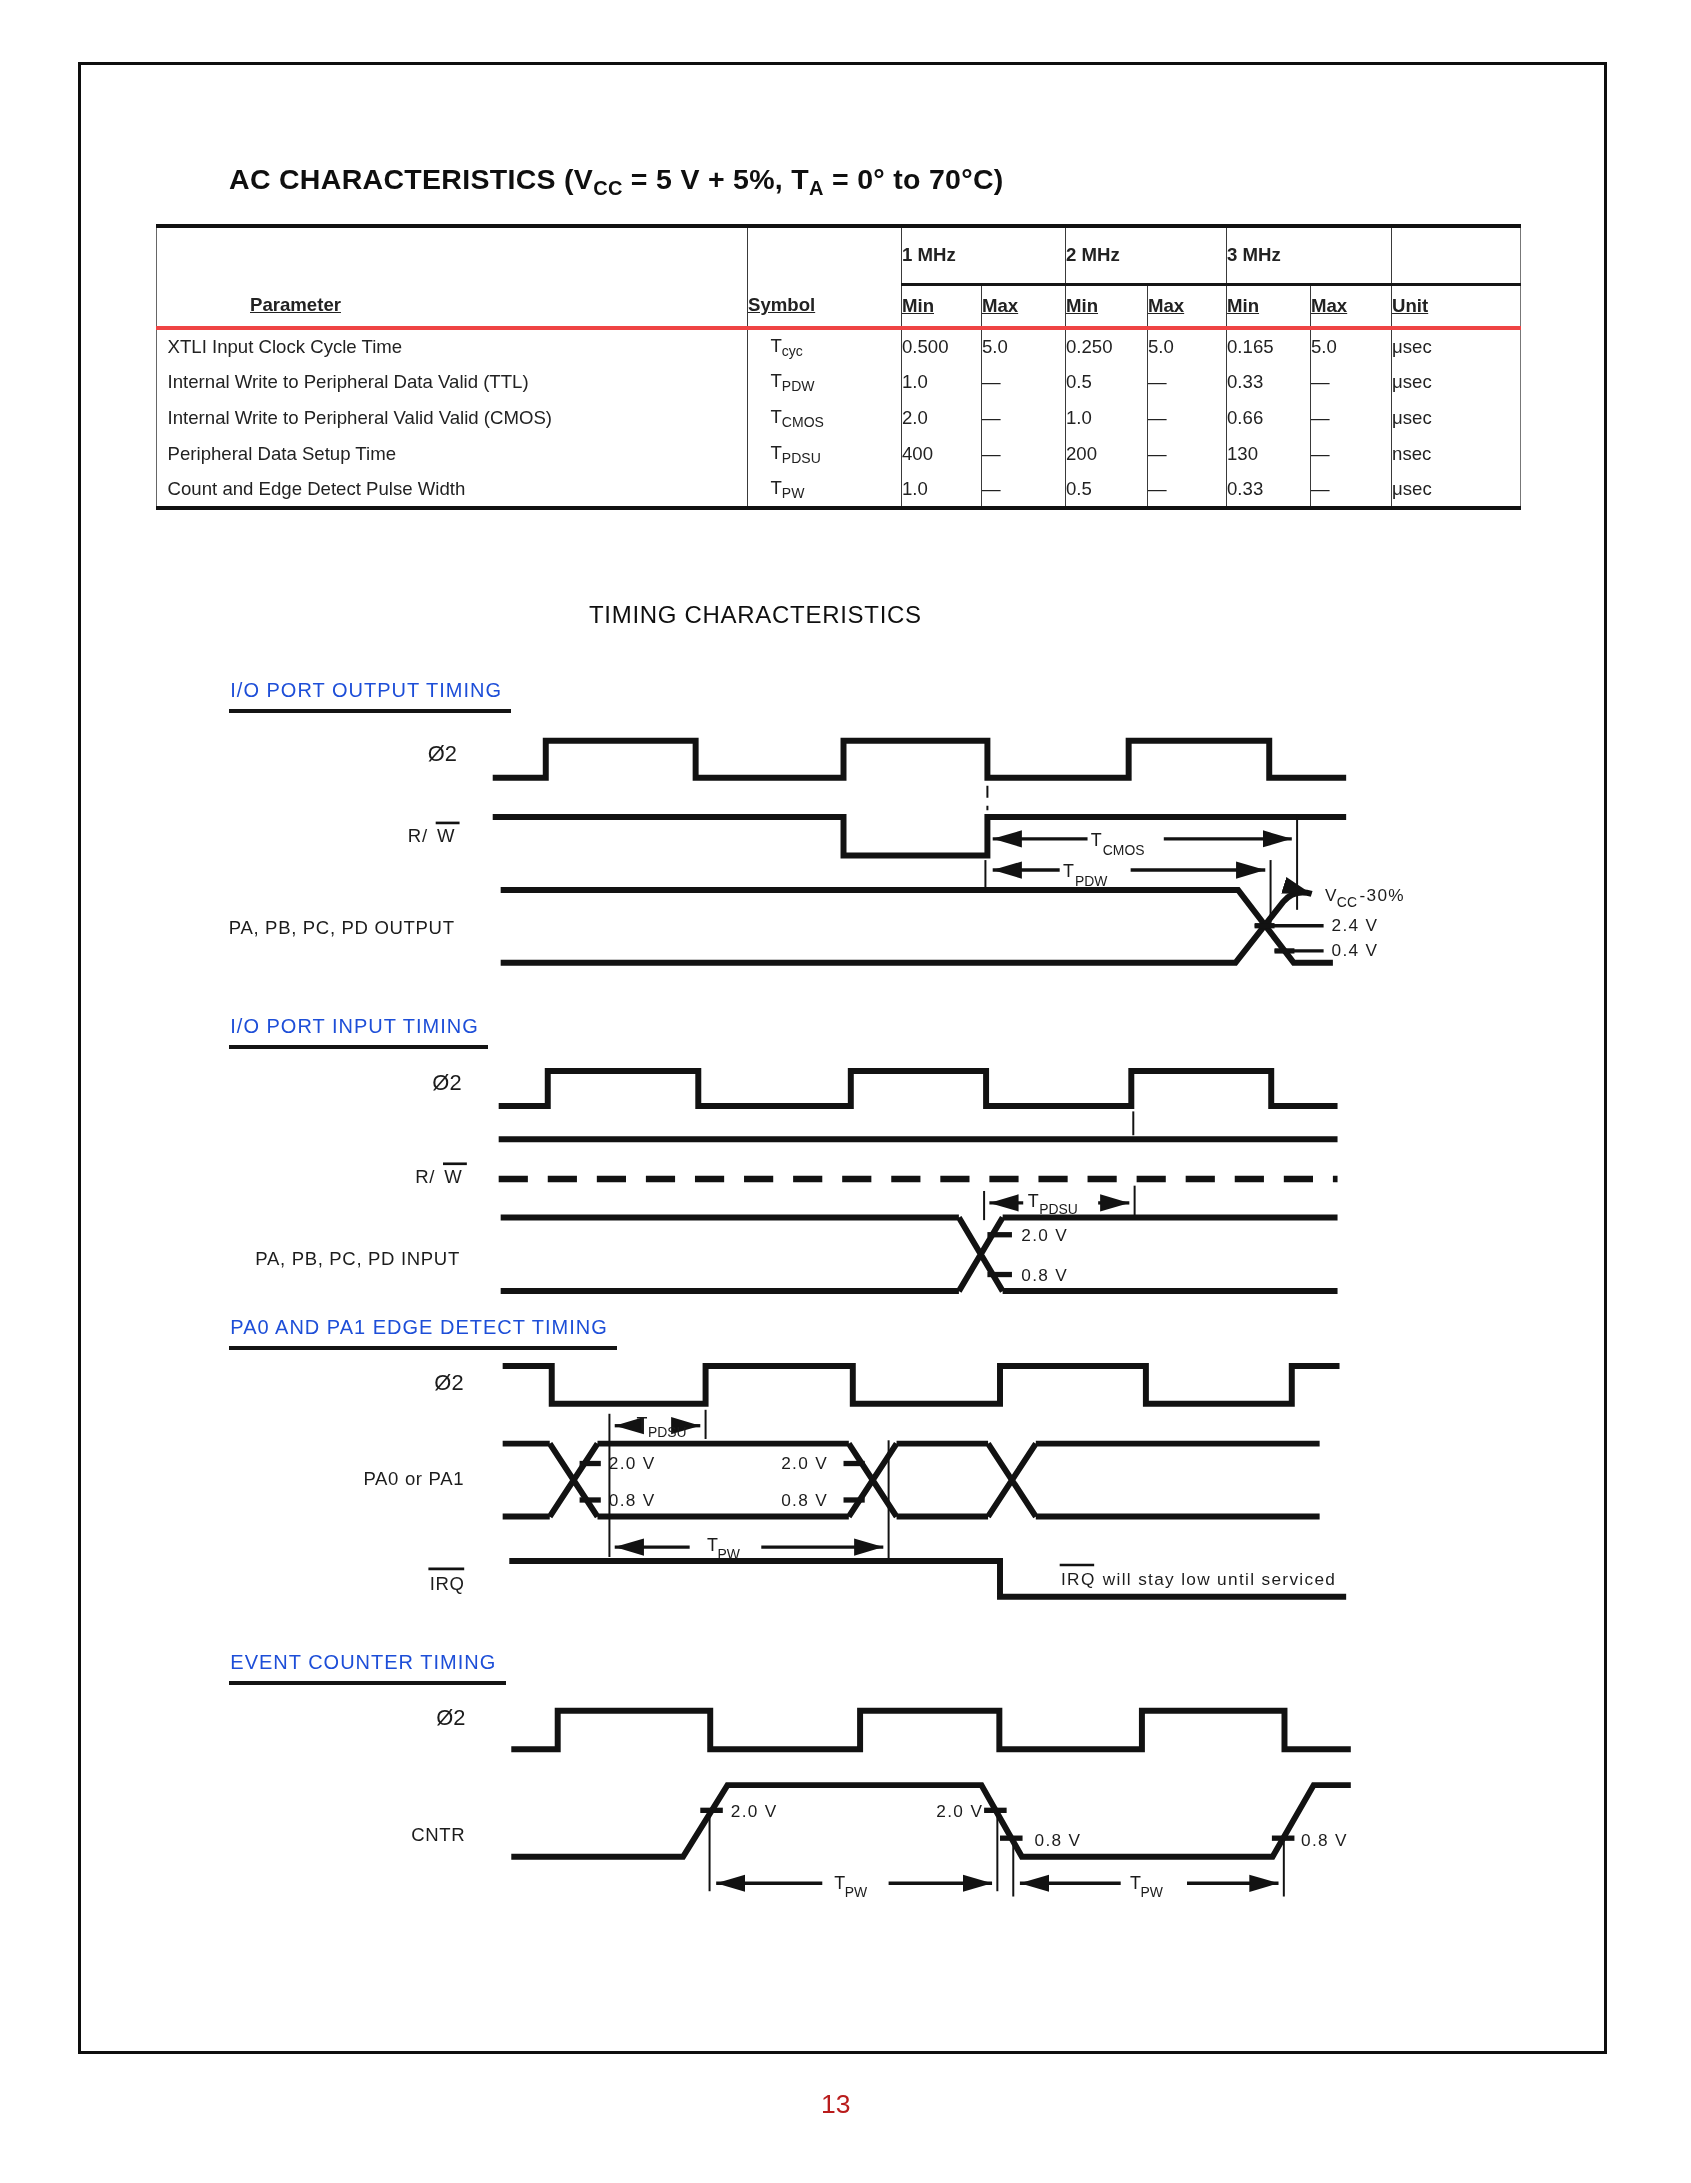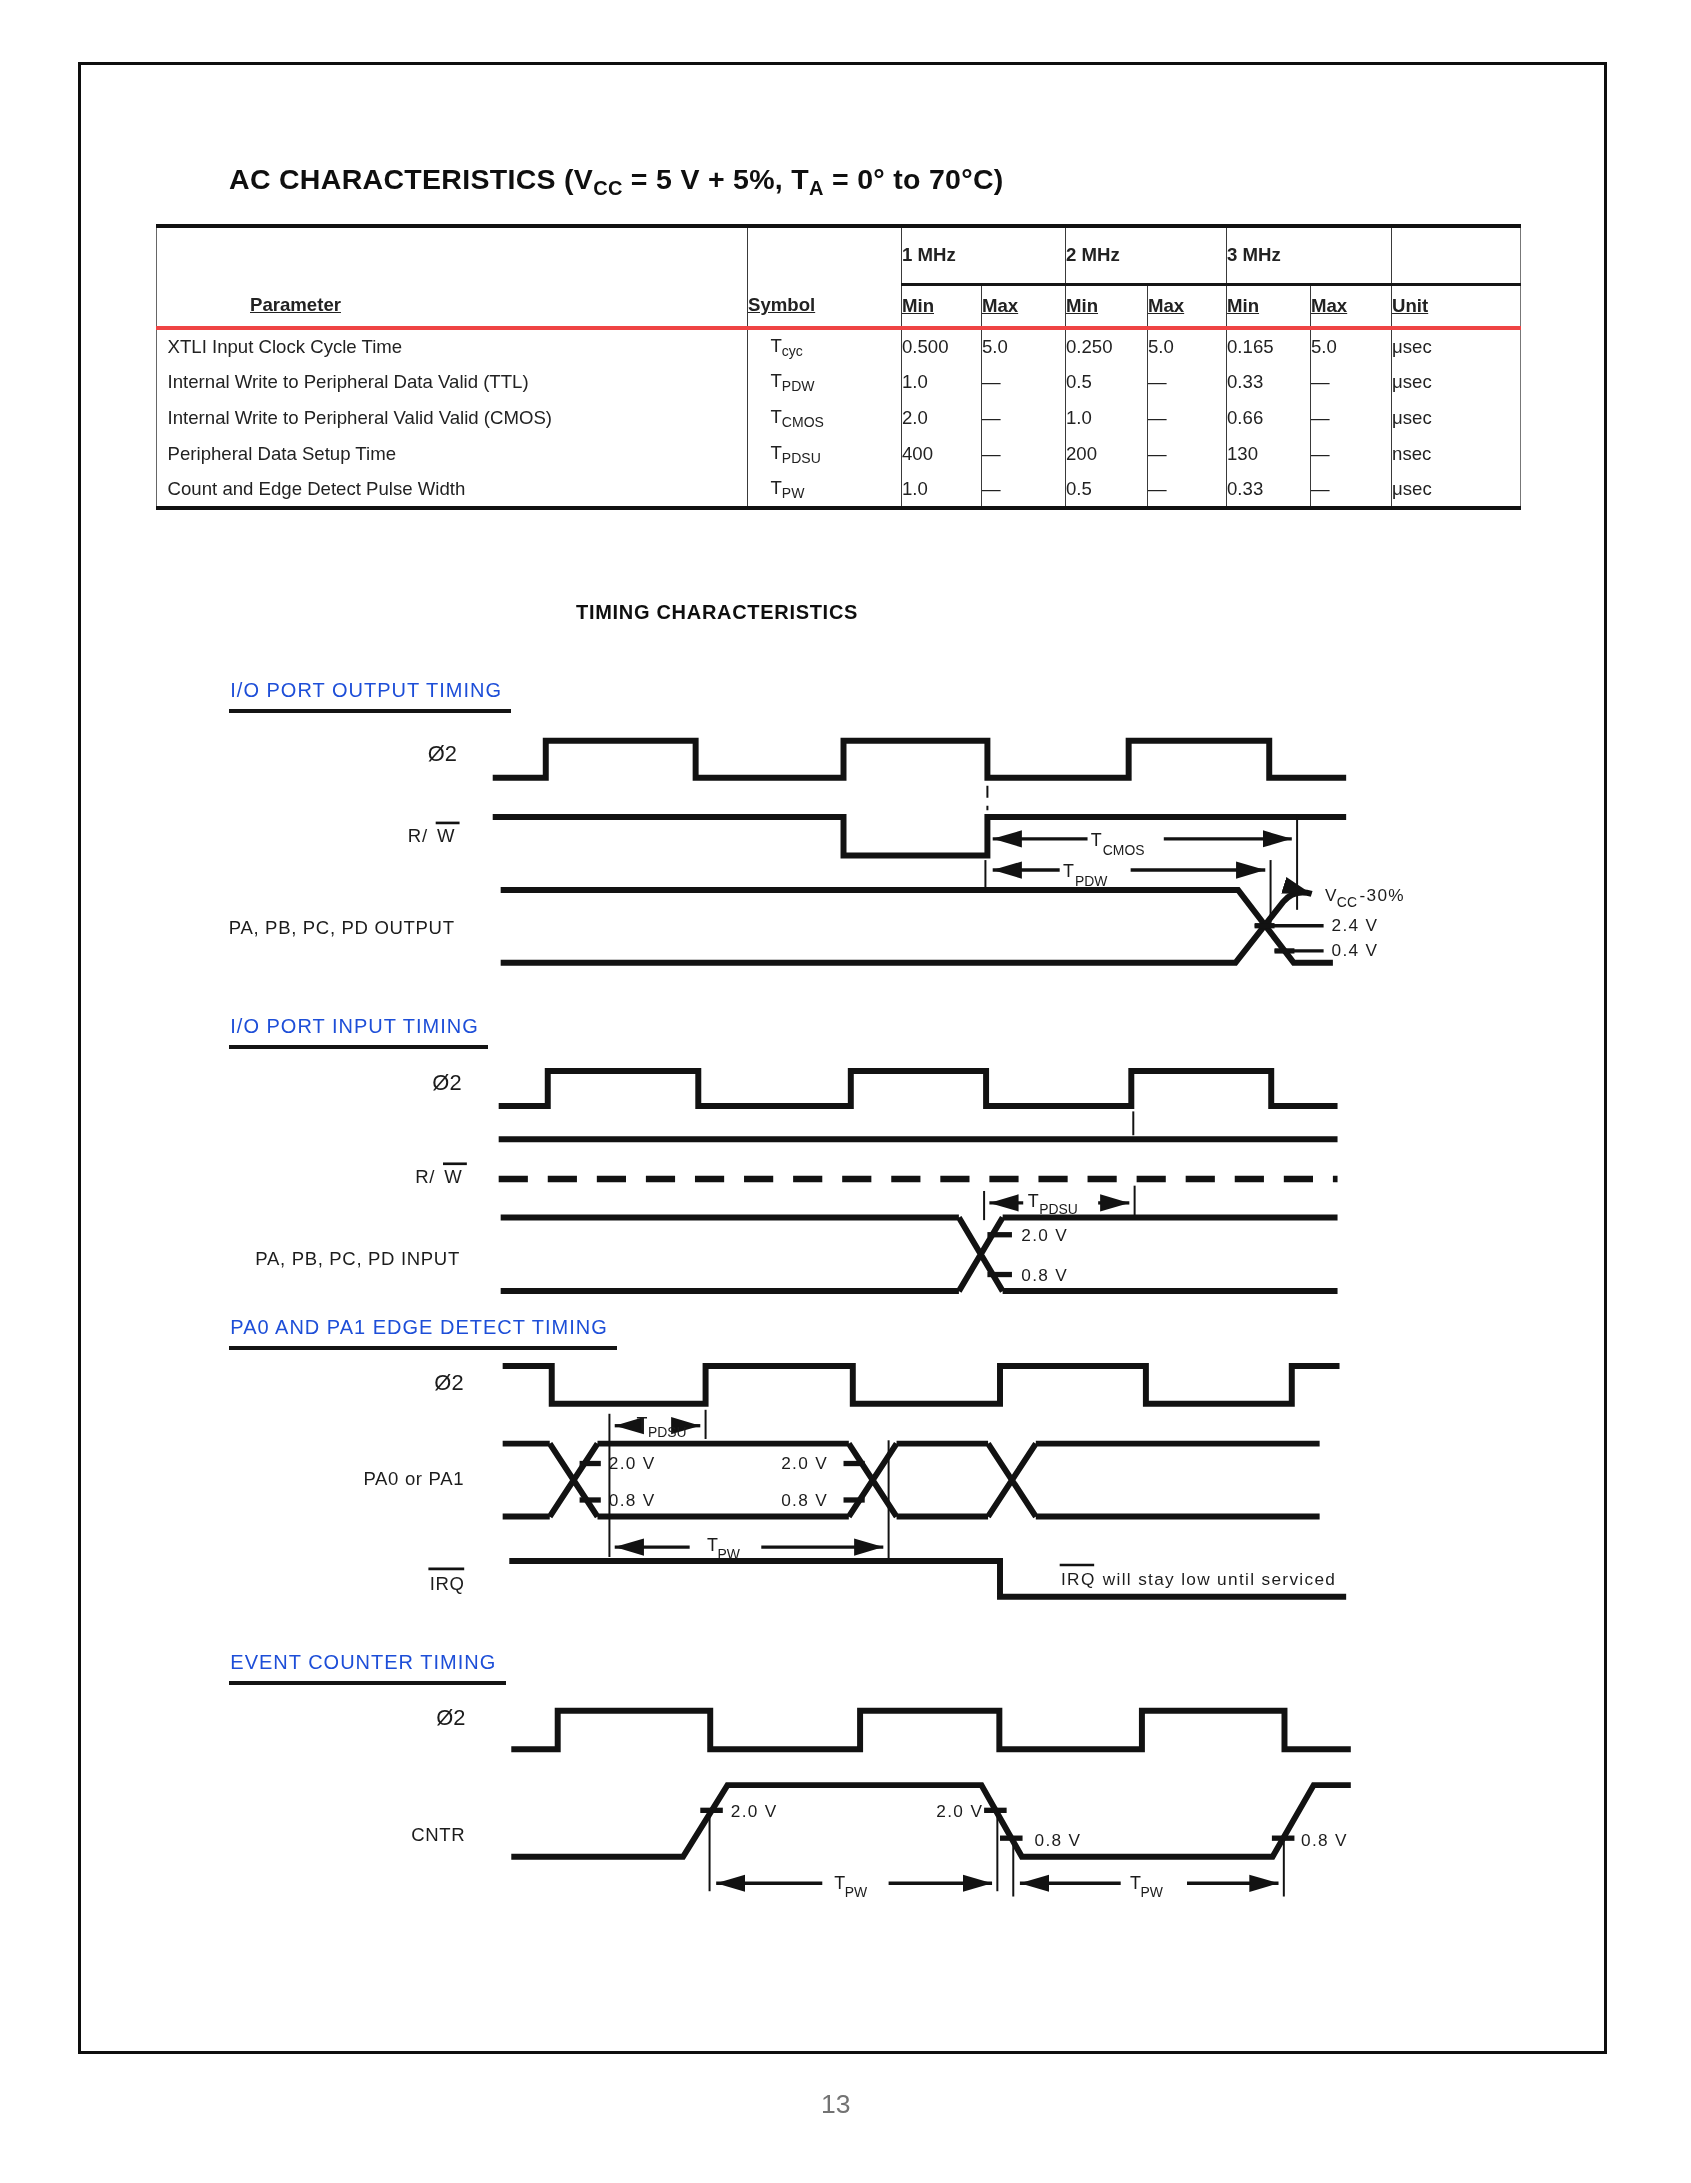--- a/index.html
+++ b/index.html
@@ -2,24 +2,24 @@
 <html style="font-size:10.6px"><head>
 <meta charset="utf-8">
 <style>
   html,body{margin:0;padding:0;background:#ffffff;}
   #page{position:relative;width:1691px;height:2183px;background:#fff;
         font-family:"Liberation Sans",sans-serif;color:#151515;overflow:hidden;}
   .abs{position:absolute;}
   #frame{left:78px;top:62px;width:1523px;height:1986px;border:3.3px solid #0e0e0e;}
   #title{left:229px;top:163px;font-size:28.5px;font-weight:bold;letter-spacing:0.3px;white-space:nowrap;color:#0f0f0f;}
   .tsub{font-size:20px;vertical-align:-6px;font-weight:bold;}
-  #timing-heading{left:576px;top:601px;font-size:20px;font-weight:bold;letter-spacing:0.7px;white-space:nowrap;color:#0f0f0f;}
+  #timing-heading{left:589px;top:601px;font-size:24px;font-weight:normal;letter-spacing:0.7px;white-space:nowrap;color:#0f0f0f;}
   .sect{position:absolute;font-size:20px;letter-spacing:1px;white-space:nowrap;
         border-bottom:4.6px solid #141414;padding:0 9.3px 6.6px 1.3px;color:#1d4ed8;}
-  #pageno{left:821px;top:2089px;font-size:26.5px;color:#737373;}
+  #pageno{left:821px;top:2089px;font-size:26.5px;color:#b91c1c;}
 
   
   #ac-table{position:absolute;left:156px;top:224px;width:1363px;border-collapse:collapse;
             table-layout:fixed;font-size:18.6px;color:#222;
             border-top:4px solid #111;border-bottom:4.6px solid #111;
             border-left:1.3px solid #666;border-right:1.3px solid #777;}
   #ac-table td{padding:0;text-align:left;vertical-align:middle;white-space:nowrap;overflow:hidden;}
   #ac-table .br{border-right:1.3px solid #3a3a3a;}
   #ac-table tr.freq{height:58px;font-weight:bold;}
   #ac-table tr.freq .bbf{border-bottom:3.3px solid #151515;}

